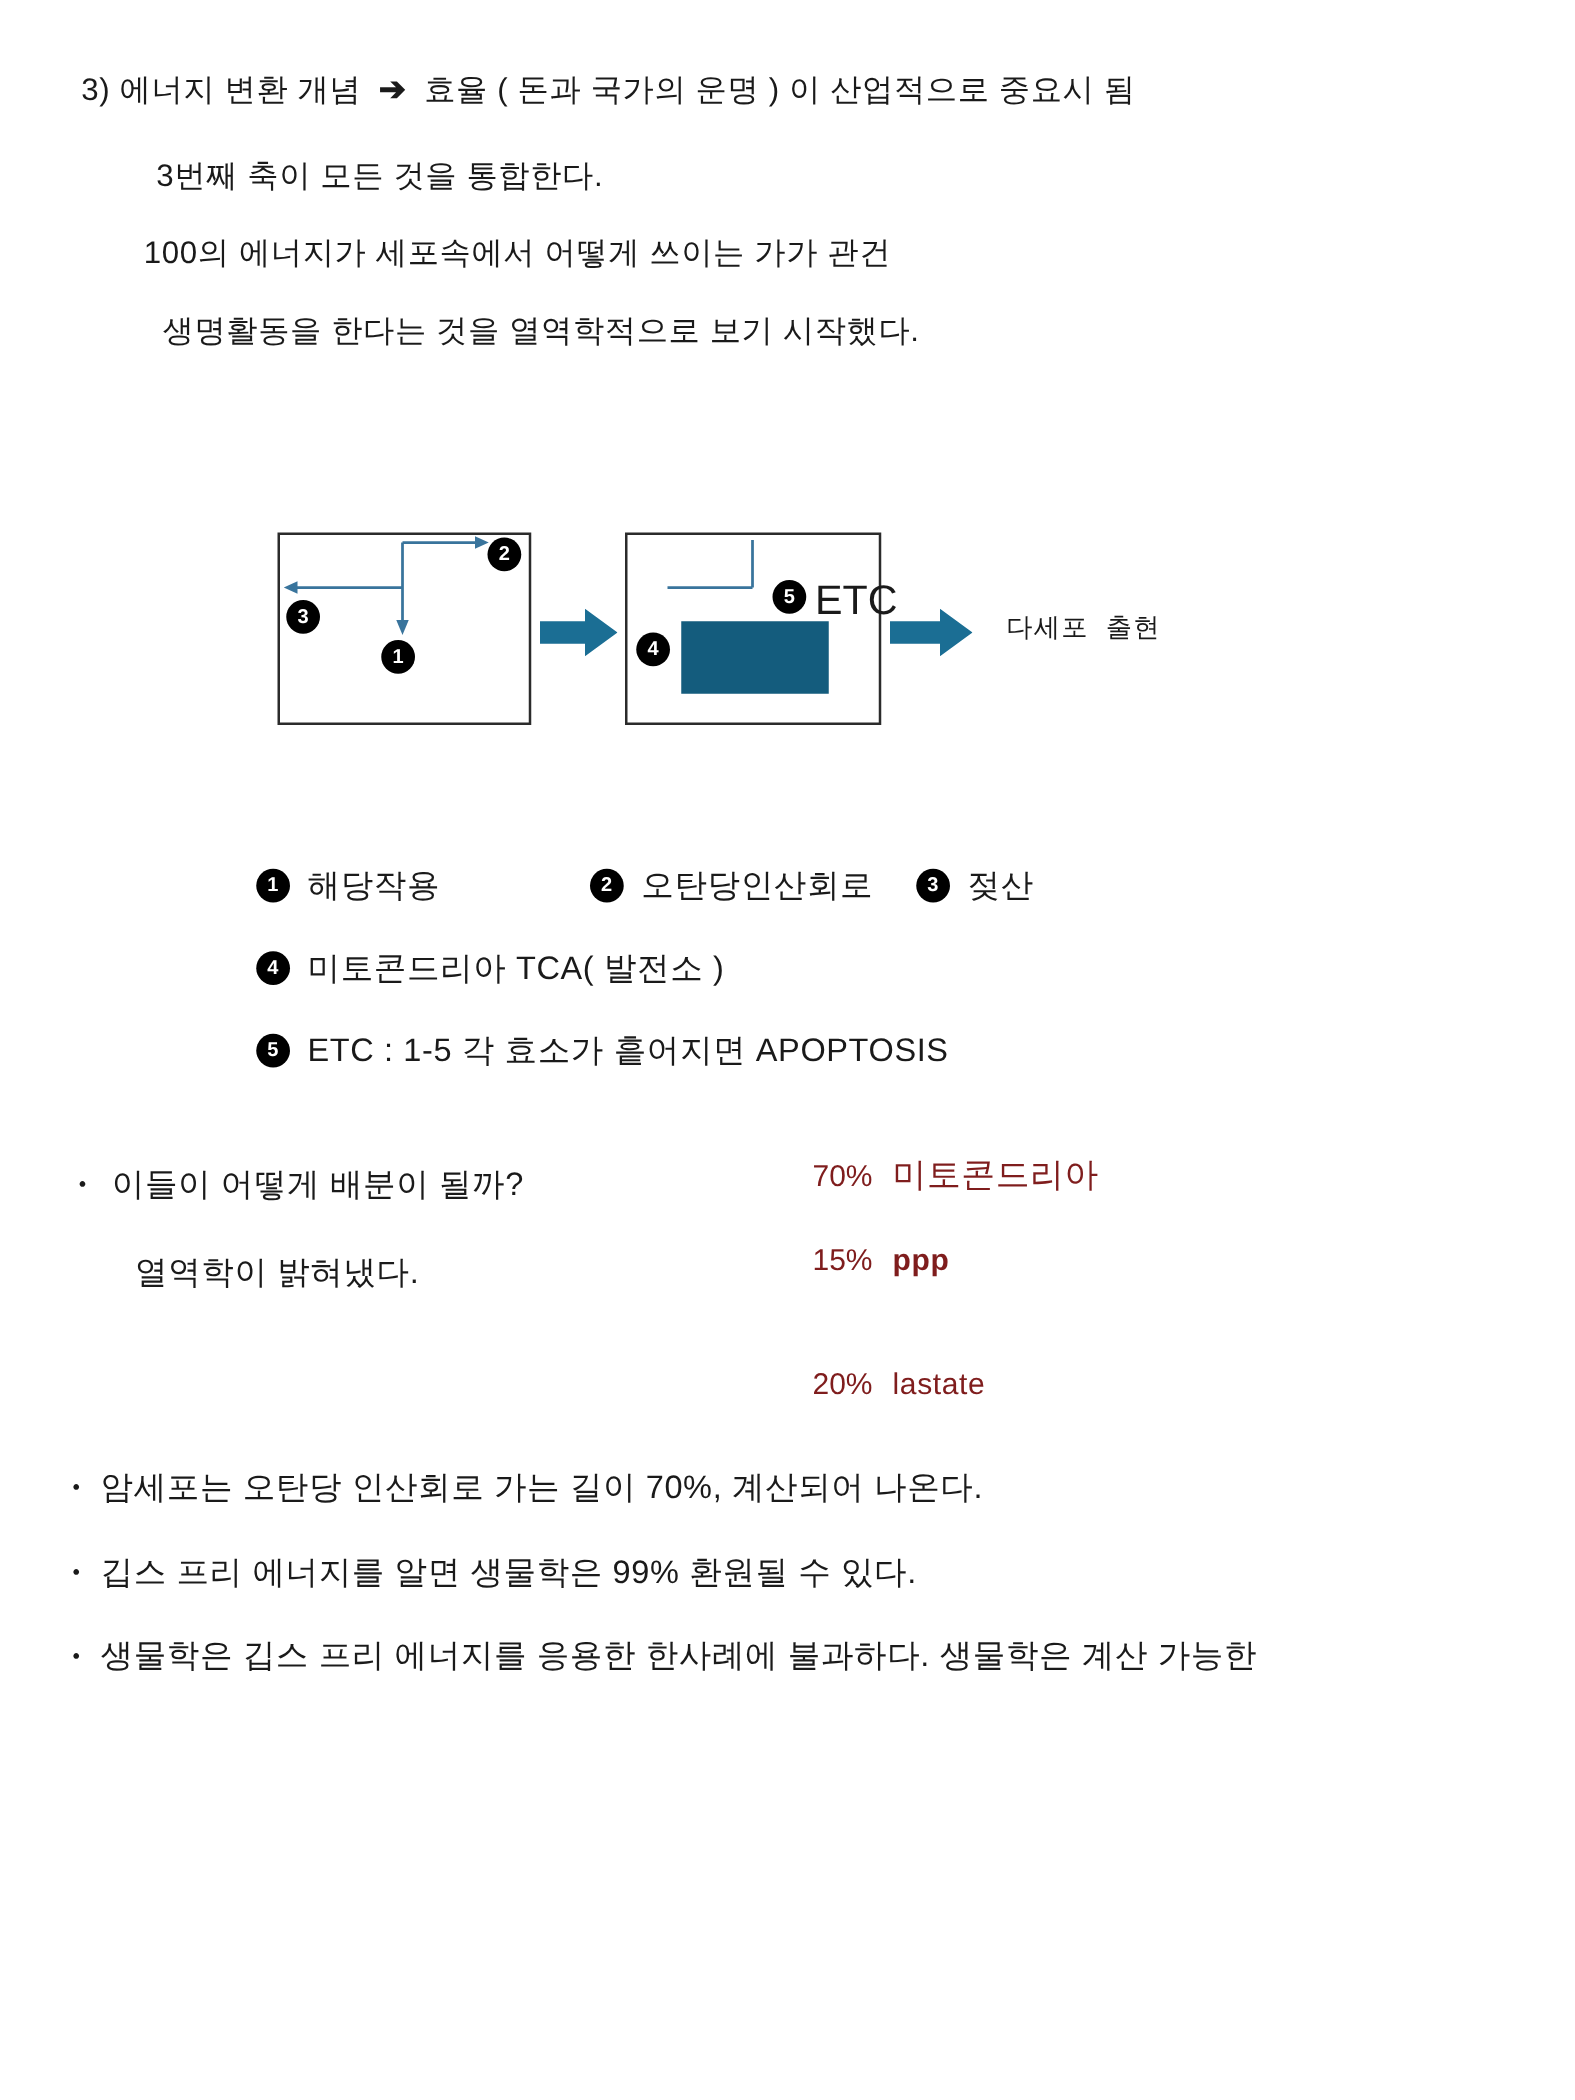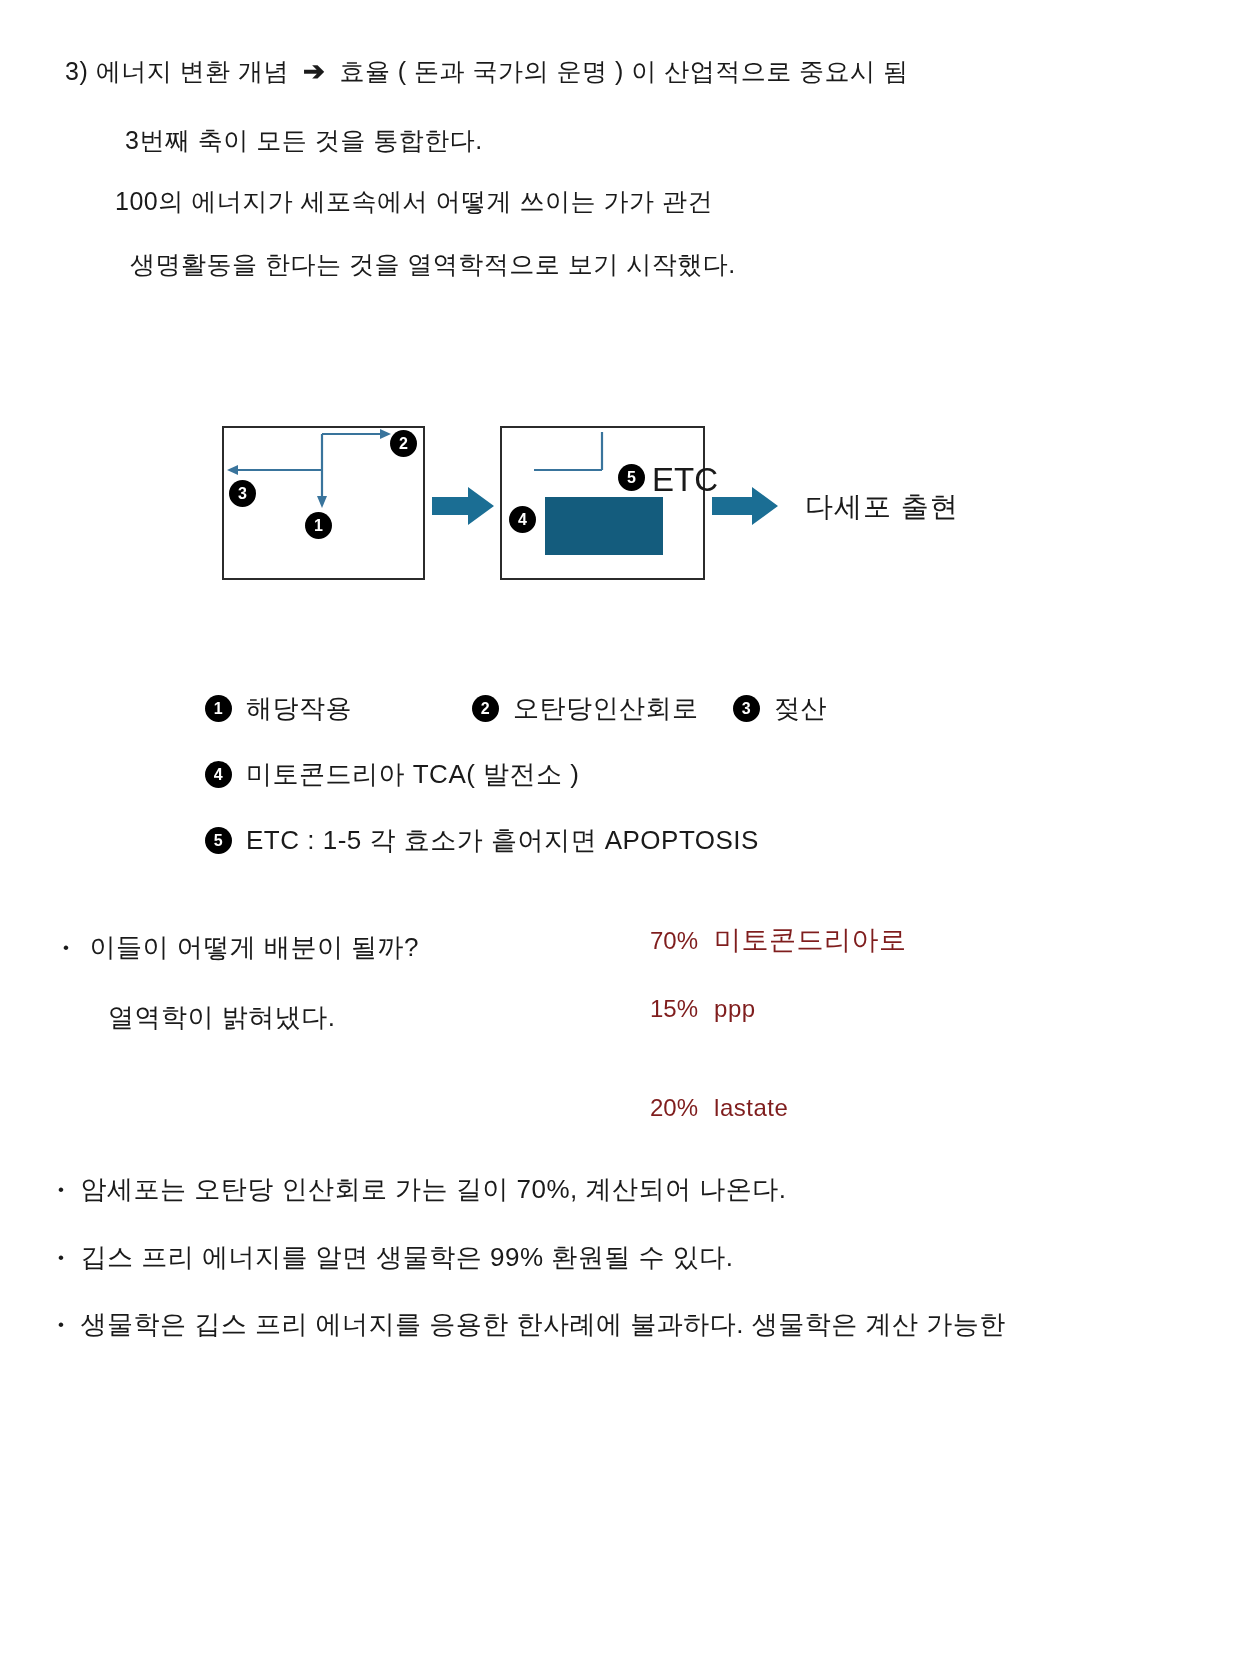--- a/index.html
+++ b/index.html
@@ -41,21 +41,21 @@
     line-height:1;
   }
   .mito-rect{
     position:absolute;
     left:43px; top:69px;
     width:118px; height:58px;
     background:#145c7d;
   }
   .block-arrow{position:absolute;}
   .etc-label{font-size:33px; white-space:nowrap;}
-  .result-label{font-size:28px; white-space:nowrap; letter-spacing:1px;}
+  .result-label{font-size:21px; white-space:nowrap; letter-spacing:1px;font-family:Liberation Mono, monospace;}
 
   
   .legend-item{
     position:absolute;
     display:flex; align-items:center; gap:14px;
     font-size:26px; letter-spacing:0.5px; white-space:nowrap;
   }
   .legend-item .marker{position:static; flex:0 0 auto;}
 
   
@@ -146,25 +146,25 @@
   </div>
 
   <div class="abs dist-q">
     <span class="bullet-dot">•</span>
     <span>이들이 어떻게 배분이 될까?</span>
   </div>
   <div class="abs dist-a">열역학이 밝혀냈다.</div>
 
   <div class="stat" style="top:922px;">
     <span class="stat-pct">70%</span>
-    <span class="stat-label">미토콘드리아로</span>
+    <span class="stat-label">미토콘드리아</span>
   </div>
   <div class="stat" style="top:995px;text-align:right;">
     <span class="stat-pct">15%</span>
-    <span class="stat-label" style="font-size:24px;">ppp</span>
+    <span class="stat-label" style="font-size:24px;font-weight:bold;">ppp</span>
   </div>
   <div class="stat" style="top:1062px;">
     <span class="stat-pct">20%</span>
     <span class="stat-label" style="font-size:24px;margin-top:32px;">lastate</span>
   </div>
 
   <div class="note" style="top:1172px;">
     <span class="bullet-dot">•</span>
     <span>암세포는 오탄당 인산회로 가는 길이 70%, 계산되어 나온다.</span>
   </div>

